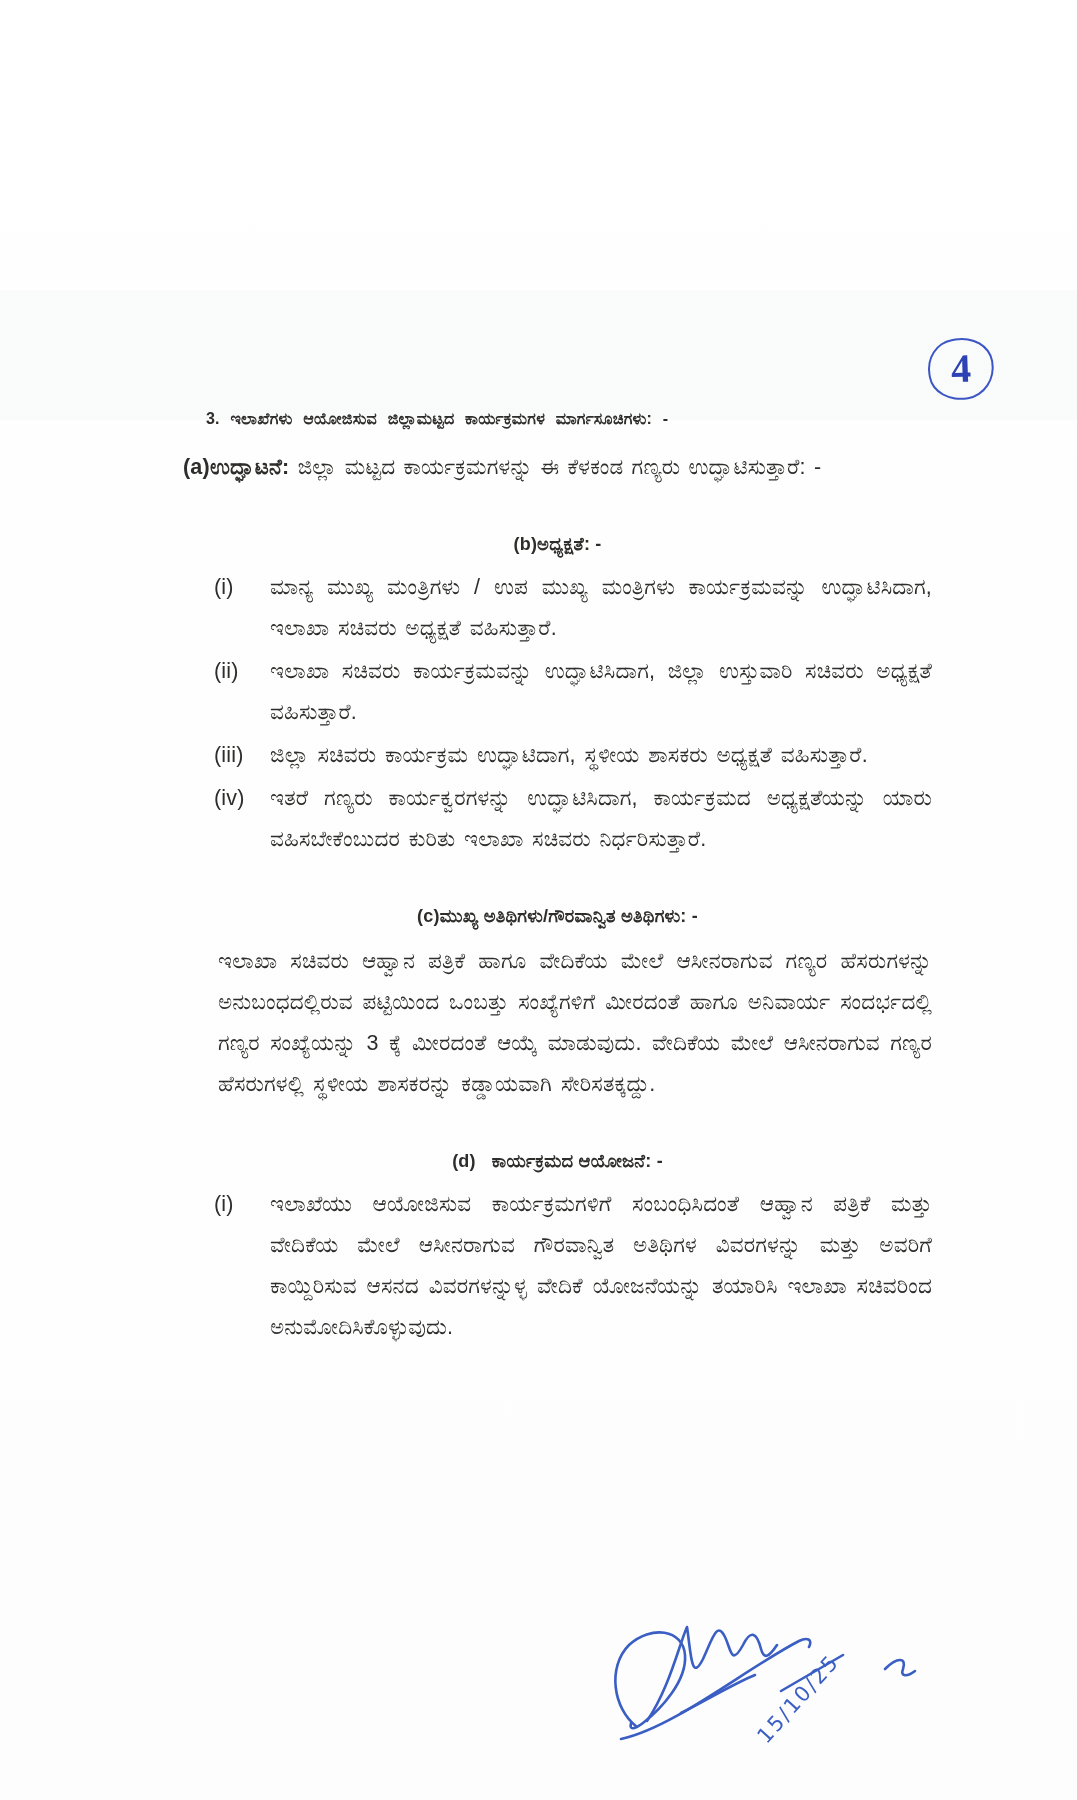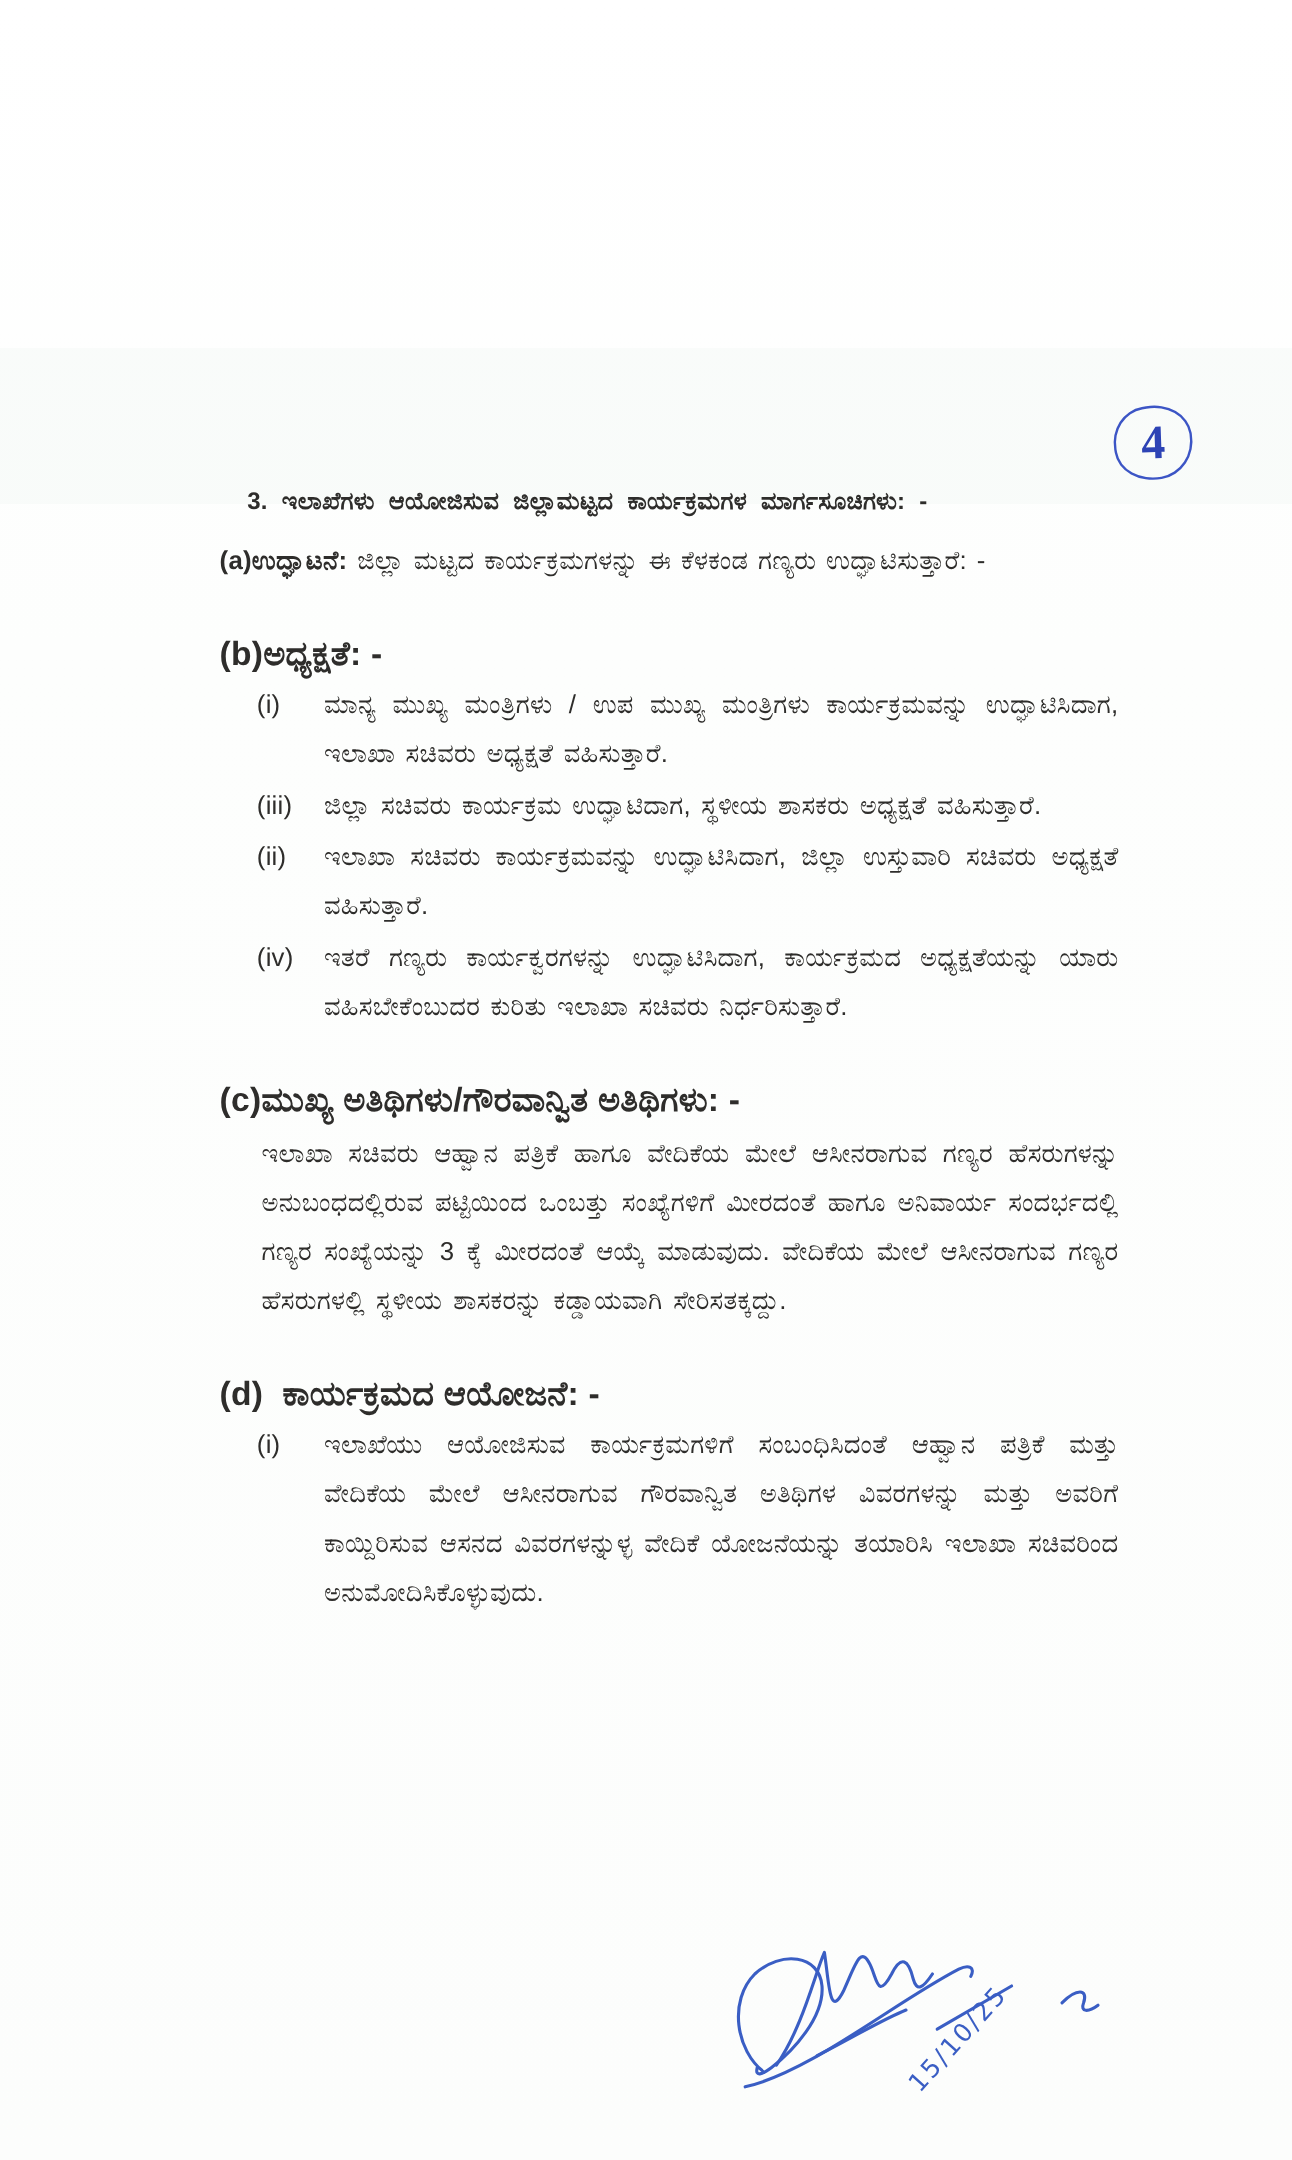--- a/index.html
+++ b/index.html
@@ -27,42 +27,42 @@
     width:782px;
     font-size:21.5px;
     line-height:41px;
     text-align:justify;
     letter-spacing:.2px;
   }
   .content p{margin:0;}
   b,.b{font-weight:bold;}
   .heading{
     font-weight:bold;
-    font-size:20px;
+    font-size:16px;
     text-indent:56px;
     word-spacing:6px;
     margin-bottom:8px !important;
   }
   .hang{              
     padding-left:68px;
     text-indent:-35px;
     word-spacing:2px;
   }
   .sub-body{
     margin-left:68px !important;
     text-indent:8px;
     word-spacing:3px;
     margin-top:2px !important;
   }
   .sec{margin-top:36px !important;}
   .sec-title{
     padding-left:33px;
     font-weight:bold;
-    font-size:28px;
-    text-align:left;
+    font-size:18px;
+    text-align:center;
   }
   .sec-title .t-gap{margin-left:16px;}
   .item{
     position:relative;
     padding-left:120px;
     word-spacing:2.5px;
     margin-top:2px !important;
   }
   .item .inum{
     position:absolute;left:64px;top:0;
@@ -117,22 +117,22 @@
 
   <div class="content">
 
     <p class="heading">3. ಇಲಾಖೆಗಳು ಆಯೋಜಿಸುವ ಜಿಲ್ಲಾಮಟ್ಟದ ಕಾರ್ಯಕ್ರಮಗಳ ಮಾರ್ಗಸೂಚಿಗಳು: -</p>
 
     <p class="hang"><b>(a)</b><b>ಉದ್ಘಾಟನೆ:</b> <span>ಜಿಲ್ಲಾ ಮಟ್ಟದ ಕಾರ್ಯಕ್ರಮಗಳನ್ನು ಈ ಕೆಳಕಂಡ ಗಣ್ಯರು ಉದ್ಘಾಟಿಸುತ್ತಾರೆ: -</span></p>
 
     <p class="sec sec-title"><span>(b)</span><span>ಅಧ್ಯಕ್ಷತೆ: -</span></p>
 
     <p class="item"><span class="inum">(i)</span><span>ಮಾನ್ಯ ಮುಖ್ಯ ಮಂತ್ರಿಗಳು / ಉಪ ಮುಖ್ಯ ಮಂತ್ರಿಗಳು ಕಾರ್ಯಕ್ರಮವನ್ನು ಉದ್ಘಾಟಿಸಿದಾಗ, ಇಲಾಖಾ ಸಚಿವರು ಅಧ್ಯಕ್ಷತೆ ವಹಿಸುತ್ತಾರೆ.</span></p>
+    <p class="item"><span class="inum">(ii)</span><span>ಇಲಾಖಾ ಸಚಿವರು ಕಾರ್ಯಕ್ರಮವನ್ನು ಉದ್ಘಾಟಿಸಿದಾಗ, ಜಿಲ್ಲಾ ಉಸ್ತುವಾರಿ ಸಚಿವರು ಅಧ್ಯಕ್ಷತೆ ವಹಿಸುತ್ತಾರೆ.</span></p>
     <p class="item"><span class="inum">(iii)</span><span>ಜಿಲ್ಲಾ ಸಚಿವರು ಕಾರ್ಯಕ್ರಮ ಉದ್ಘಾಟಿದಾಗ, ಸ್ಥಳೀಯ ಶಾಸಕರು ಅಧ್ಯಕ್ಷತೆ ವಹಿಸುತ್ತಾರೆ.</span></p>
-    <p class="item"><span class="inum">(ii)</span><span>ಇಲಾಖಾ ಸಚಿವರು ಕಾರ್ಯಕ್ರಮವನ್ನು ಉದ್ಘಾಟಿಸಿದಾಗ, ಜಿಲ್ಲಾ ಉಸ್ತುವಾರಿ ಸಚಿವರು ಅಧ್ಯಕ್ಷತೆ ವಹಿಸುತ್ತಾರೆ.</span></p>
     <p class="item"><span class="inum">(iv)</span><span>ಇತರೆ ಗಣ್ಯರು ಕಾರ್ಯಕ್ವರಗಳನ್ನು ಉದ್ಘಾಟಿಸಿದಾಗ, ಕಾರ್ಯಕ್ರಮದ ಅಧ್ಯಕ್ಷತೆಯನ್ನು ಯಾರು ವಹಿಸಬೇಕೆಂಬುದರ ಕುರಿತು ಇಲಾಖಾ ಸಚಿವರು ನಿರ್ಧರಿಸುತ್ತಾರೆ.</span></p>
 
     <p class="sec sec-title"><span>(c)</span><span>ಮುಖ್ಯ ಅತಿಥಿಗಳು/ಗೌರವಾನ್ವಿತ ಅತಿಥಿಗಳು: -</span></p>
     <p class="para-c">ಇಲಾಖಾ ಸಚಿವರು ಆಹ್ವಾನ ಪತ್ರಿಕೆ ಹಾಗೂ ವೇದಿಕೆಯ ಮೇಲೆ ಆಸೀನರಾಗುವ ಗಣ್ಯರ ಹೆಸರುಗಳನ್ನು ಅನುಬಂಧದಲ್ಲಿರುವ ಪಟ್ಟಿಯಿಂದ ಒಂಬತ್ತು ಸಂಖ್ಯೆಗಳಿಗೆ ಮೀರದಂತೆ ಹಾಗೂ ಅನಿವಾರ್ಯ ಸಂದರ್ಭದಲ್ಲಿ ಗಣ್ಯರ ಸಂಖ್ಯೆಯನ್ನು 3 ಕ್ಕೆ ಮೀರದಂತೆ ಆಯ್ಕೆ ಮಾಡುವುದು. ವೇದಿಕೆಯ ಮೇಲೆ ಆಸೀನರಾಗುವ ಗಣ್ಯರ ಹೆಸರುಗಳಲ್ಲಿ ಸ್ಥಳೀಯ ಶಾಸಕರನ್ನು ಕಡ್ಡಾಯವಾಗಿ ಸೇರಿಸತಕ್ಕದ್ದು.</p>
 
     <p class="sec sec-title"><span>(d)</span><span class="t-gap">ಕಾರ್ಯಕ್ರಮದ ಆಯೋಜನೆ: -</span></p>
     <p class="item"><span class="inum">(i)</span><span>ಇಲಾಖೆಯು ಆಯೋಜಿಸುವ ಕಾರ್ಯಕ್ರಮಗಳಿಗೆ ಸಂಬಂಧಿಸಿದಂತೆ ಆಹ್ವಾನ ಪತ್ರಿಕೆ ಮತ್ತು ವೇದಿಕೆಯ ಮೇಲೆ ಆಸೀನರಾಗುವ ಗೌರವಾನ್ವಿತ ಅತಿಥಿಗಳ ವಿವರಗಳನ್ನು ಮತ್ತು ಅವರಿಗೆ ಕಾಯ್ದಿರಿಸುವ ಆಸನದ ವಿವರಗಳನ್ನುಳ್ಳ ವೇದಿಕೆ ಯೋಜನೆಯನ್ನು ತಯಾರಿಸಿ ಇಲಾಖಾ ಸಚಿವರಿಂದ ಅನುಮೋದಿಸಿಕೊಳ್ಳುವುದು.</span></p>
 
   </div>
 

